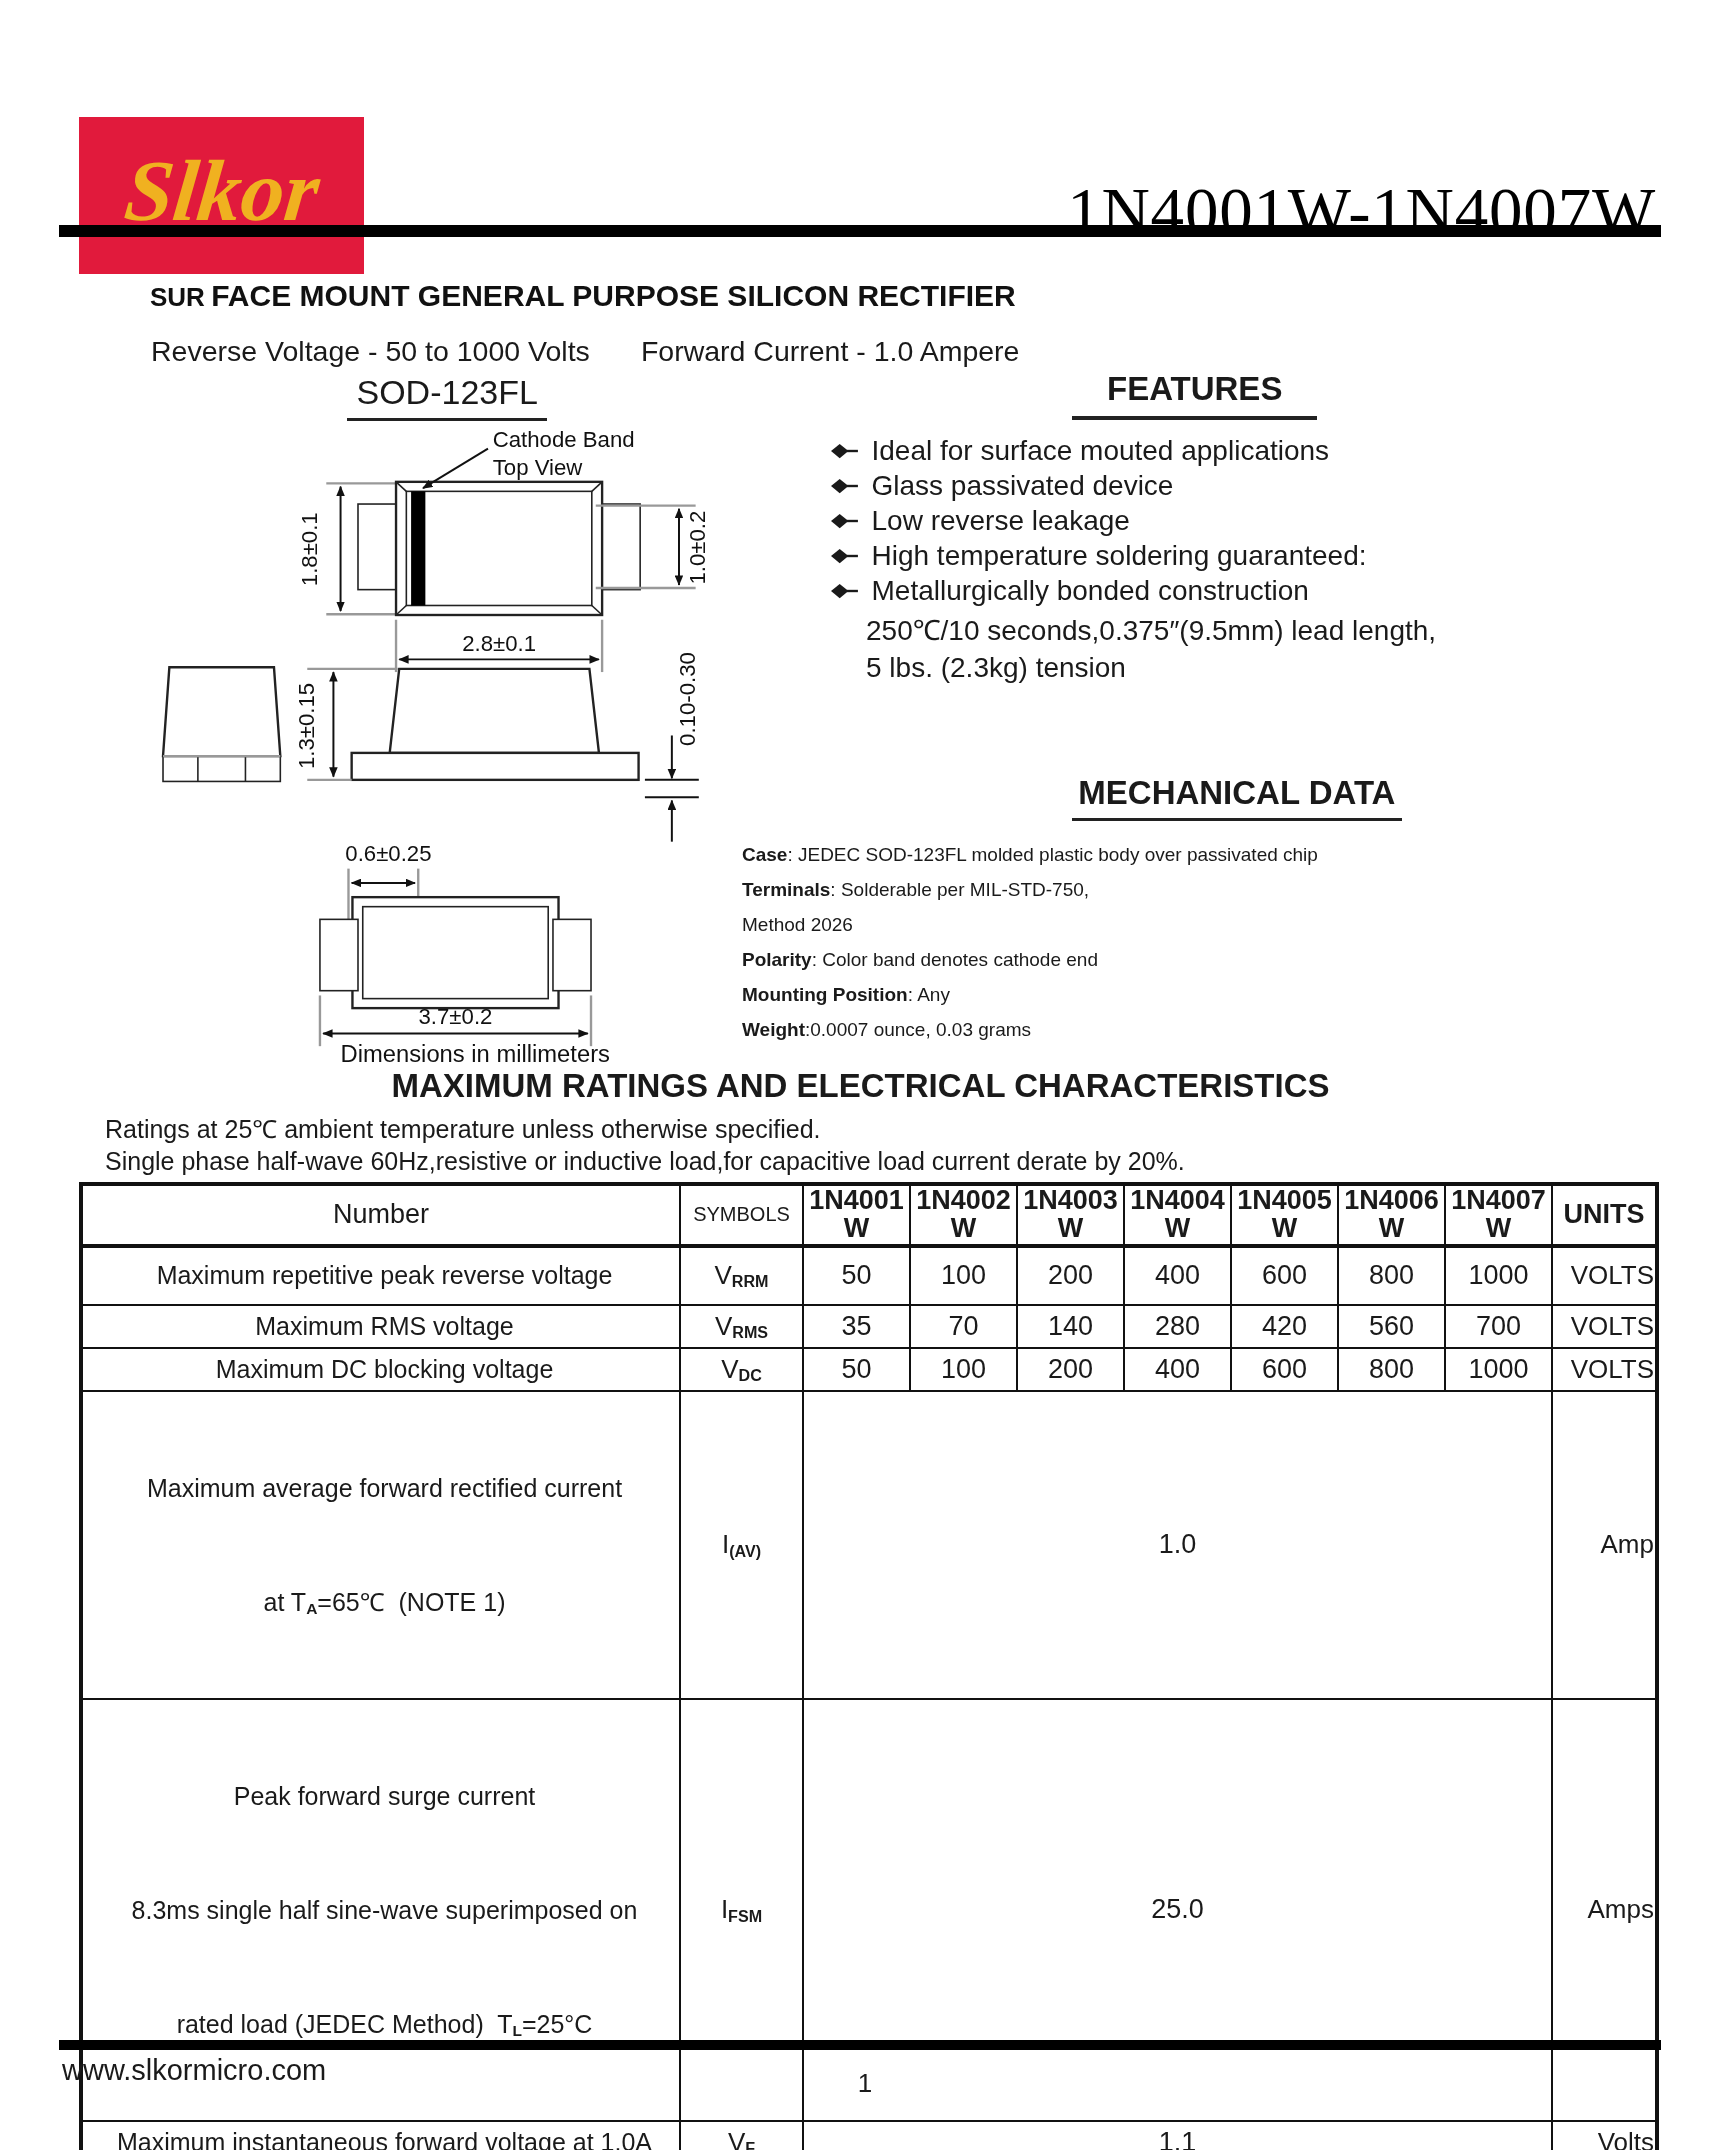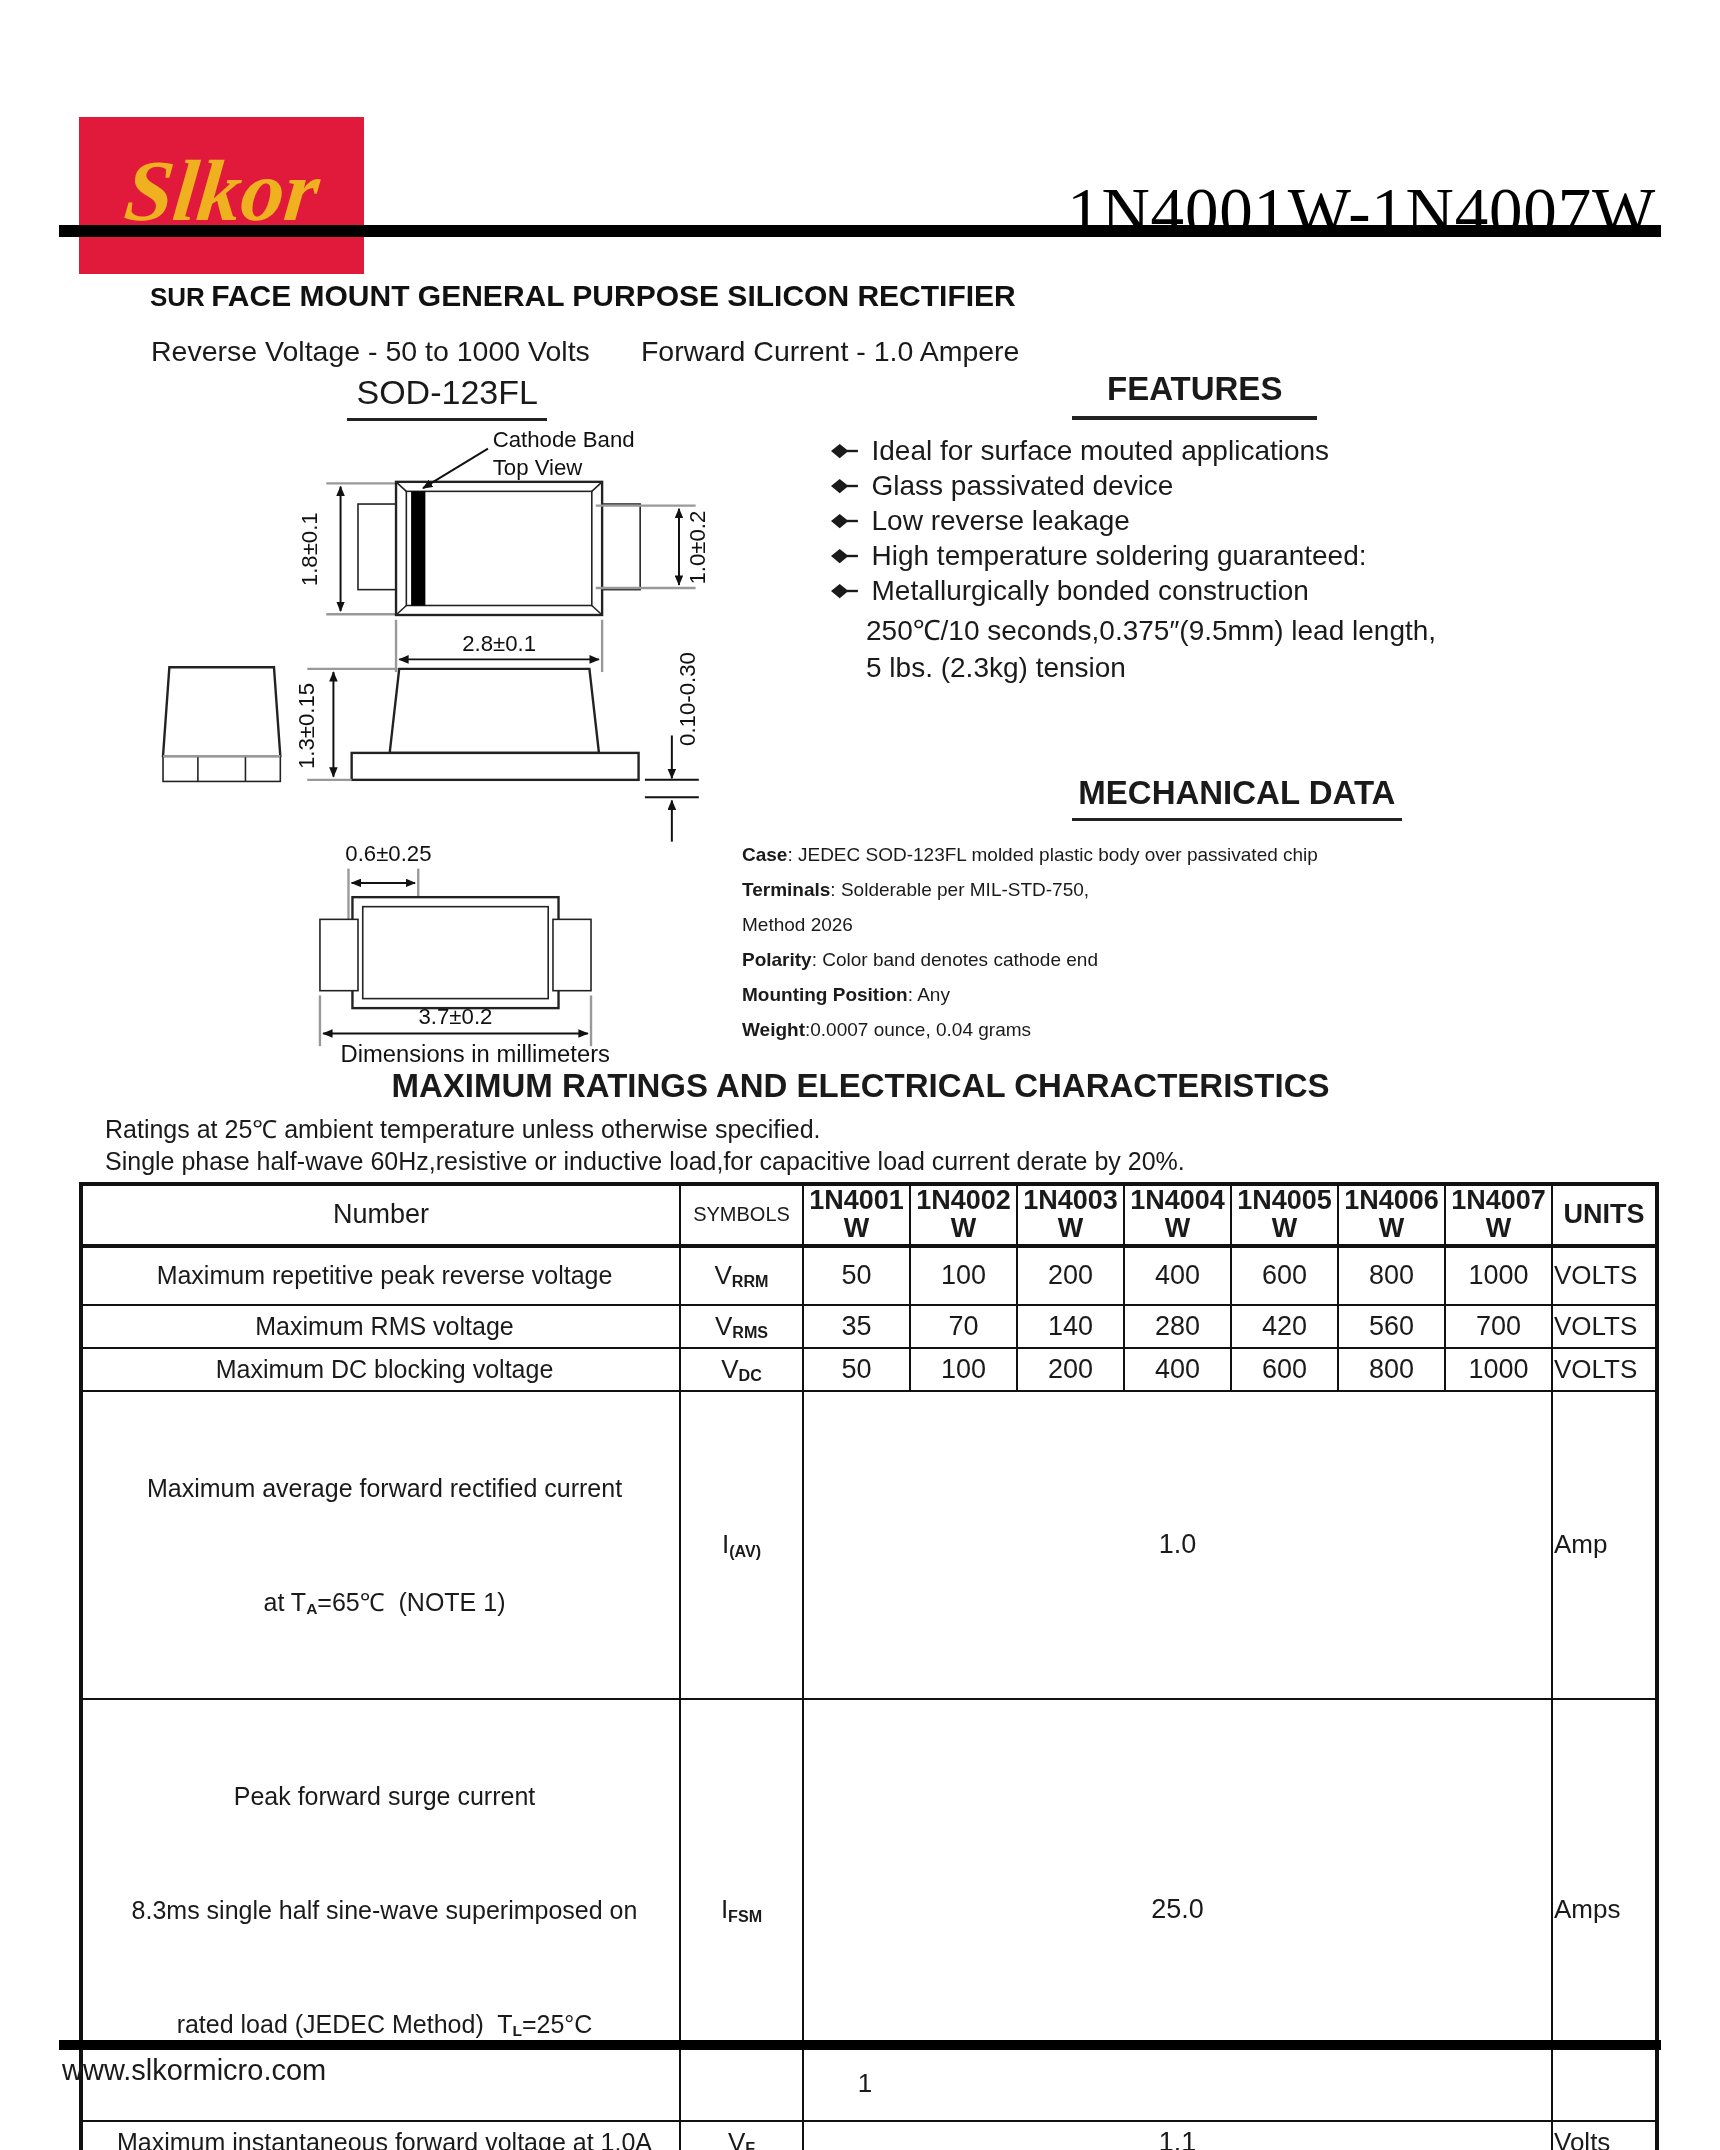--- a/index.html
+++ b/index.html
@@ -52,21 +52,21 @@
   .spec-table{border:4px solid #111;}
   .spec-table tr.head th{border-bottom:4px solid #111;}
   th.h-number{font-size:27px;font-weight:normal;}
   th.h-symbols{font-size:20px;font-weight:normal;}
   th.h-part{font-size:27px;font-weight:bold;line-height:1.03;}
   th.h-units{font-size:27px;font-weight:bold;}
   td.lab{font-size:25px;text-align:center;padding-left:8px;white-space:pre-wrap;}
   td.lab.ml{line-height:1.52;}
   td.sym{text-align:center;font-size:26px;}
   td.val{text-align:center;font-size:27px;line-height:1.45;}
-  td.unit{text-align:left;font-size:26px;}
+  td.unit{text-align:right;font-size:26px;}
   sub{font-size:0.62em;font-weight:bold;vertical-align:baseline;position:relative;top:0.2em;}
 
   
   .website{position:absolute;left:62px;top:2054px;font-size:29px;}
   .page-num{position:absolute;left:841px;top:2068px;width:48px;text-align:center;font-size:26px;}
 
   
   .drawing{position:absolute;left:79px;top:420px;}
   .drawing text{font-size:28px;fill:#111;font-family:"Liberation Sans",sans-serif;}
   .drawing .cap{font-size:30px;}
@@ -150,21 +150,21 @@
     <div>5 lbs. (2.3kg) tension</div>
   </div>
 
   <div class="mech-heading">MECHANICAL DATA</div>
   <div class="mech-lines">
     <div><span class="b">Case</span><span>: JEDEC SOD-123FL molded plastic body over passivated chip</span></div>
     <div><span class="b">Terminals</span><span>: Solderable per MIL-STD-750,</span></div>
     <div><span class="b"></span><span>Method 2026</span></div>
     <div><span class="b">Polarity</span><span>: Color band denotes cathode end</span></div>
     <div><span class="b">Mounting Position</span><span>: Any</span></div>
-    <div><span class="b">Weight</span><span>:0.0007 ounce, 0.04 grams</span></div>
+    <div><span class="b">Weight</span><span>:0.0007 ounce, 0.03 grams</span></div>
   </div>
 
   <svg class="drawing" width="642" height="646" viewBox="0 0 810 815">
     <defs>
       <marker id="ma" viewBox="0 0 12 10" markerWidth="13" markerHeight="11" refX="11" refY="5" orient="auto-start-reverse" markerUnits="userSpaceOnUse">
         <path d="M0 0 L12 5 L0 10 Z" fill="#111"></path>
       </marker>
     </defs>
 
     <g>

